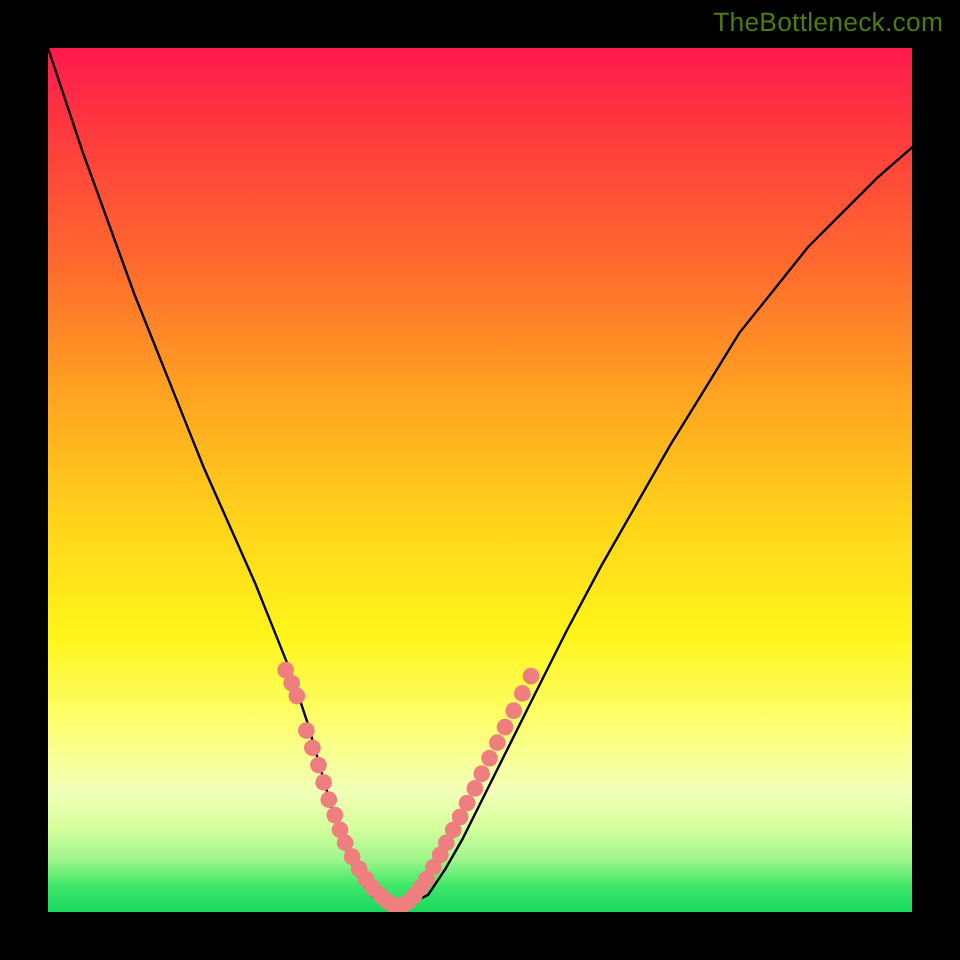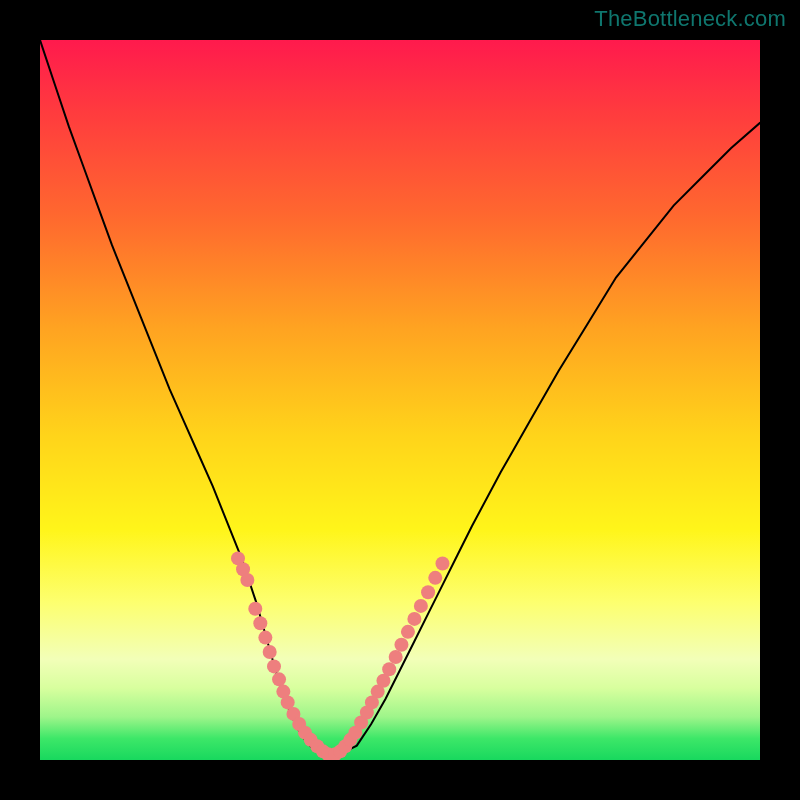--- a/index.html
+++ b/index.html
@@ -43,21 +43,21 @@
     position: absolute;
     left: 0;
     top: 0;
     width: 720px;
     height: 720px;
   }
   .watermark {
     position: absolute;
     top: 6px;
     right: 14px;
-    color: #0f766e;
+    color: #4d7c0f;
     font-size: 22px;
     letter-spacing: 0.2px;
   }
 </style>
 </head>
 <body>
 
 <div class="frame">
   <div class="plot-area">
     <svg class="curve-svg" viewBox="0 0 720 720" preserveAspectRatio="none">

